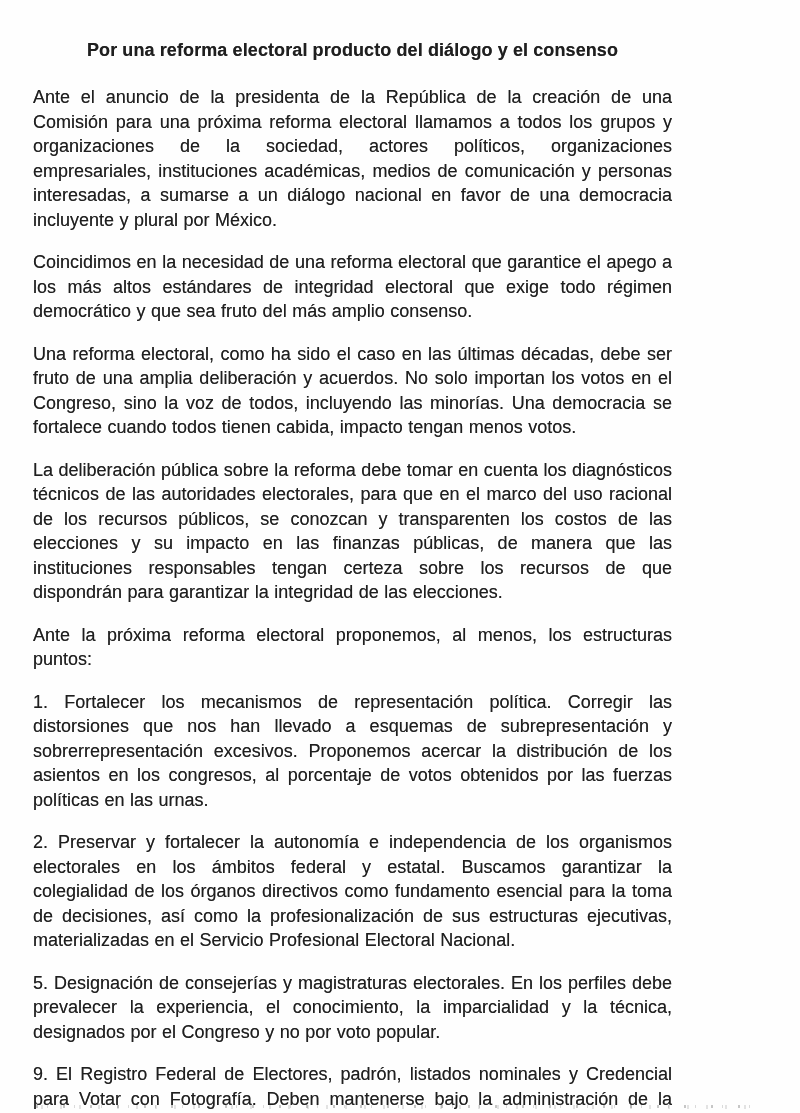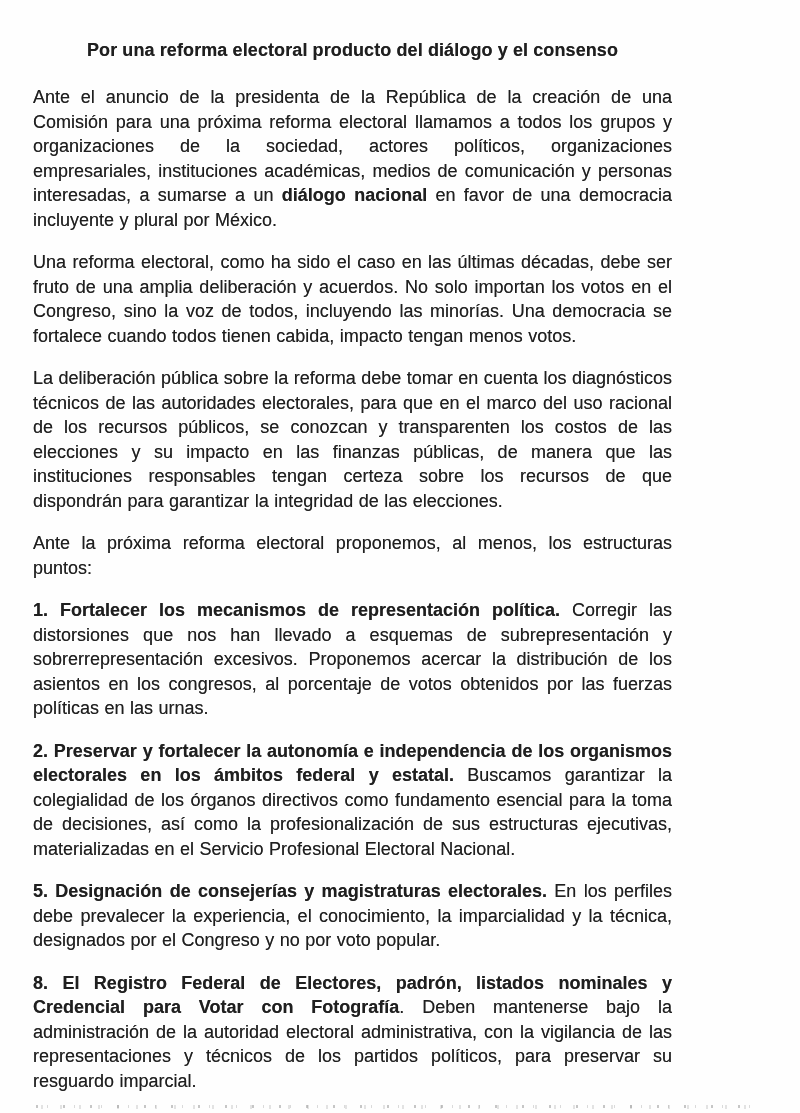--- a/index.html
+++ b/index.html
@@ -32,21 +32,21 @@
     letter-spacing: 0.1px;
   }
   .doc-body p {
     font-size: 18px;
     line-height: 24.5px;
     text-align: justify;
     margin: 0 0 18px 0;
     word-spacing: 0.5px;
   }
   .doc-body p span.b {
-    font-weight: bold;
+    font-weight: normal;
   }
   
   .cutoff-line {
     position: absolute;
     left: 36px;
     right: 40px;
     top: 1105px;
     height: 6px;
     opacity: 0.55;
     background:
@@ -59,23 +59,24 @@
     background-repeat: no-repeat;
   }
 </style>
 </head>
 <body style="background: rgb(254, 254, 254);">
 
 <div class="page" style="color: rgb(31, 31, 31);">
   <h1 class="doc-title">Por una reforma electoral producto del diálogo y el consenso</h1>
   <div class="doc-body">
       <p><span>Ante el anuncio de la presidenta de la República de la creación de una Comisión para una próxima reforma electoral llamamos a todos los grupos y organizaciones de la sociedad, actores políticos, organizaciones empresariales, instituciones académicas, medios de comunicación y personas interesadas, a sumarse a un </span><span class="b">diálogo nacional</span><span> en favor de una democracia incluyente y plural por México.</span></p>
+      <p><span>Coincidimos en la necesidad de una reforma electoral que garantice el apego a los más altos estándares de integridad electoral que exige todo régimen democrático y que sea fruto del más amplio consenso.</span></p>
       <p><span>Una reforma electoral, como ha sido el caso en las últimas décadas, debe ser fruto de una amplia deliberación y acuerdos. No solo importan los votos en el Congreso, sino la voz de todos, incluyendo las minorías. Una democracia se fortalece cuando todos tienen cabida, impacto tengan menos votos.</span></p>
       <p><span>La deliberación pública sobre la reforma debe tomar en cuenta los diagnósticos técnicos de las autoridades electorales, para que en el marco del uso racional de los recursos públicos, se conozcan y transparenten los costos de las elecciones y su impacto en las finanzas públicas, de manera que las instituciones responsables tengan certeza sobre los recursos de que dispondrán para garantizar la integridad de las elecciones.</span></p>
       <p><span>Ante la próxima reforma electoral proponemos, al menos, los estructuras puntos:</span></p>
       <p><span class="b">1. Fortalecer los mecanismos de representación política.</span><span> Corregir las distorsiones que nos han llevado a esquemas de subrepresentación y sobrerrepresentación excesivos. Proponemos acercar la distribución de los asientos en los congresos, al porcentaje de votos obtenidos por las fuerzas políticas en las urnas.</span></p>
       <p><span class="b">2. Preservar y fortalecer la autonomía e independencia de los organismos electorales en los ámbitos federal y estatal.</span><span> Buscamos garantizar la colegialidad de los órganos directivos como fundamento esencial para la toma de decisiones, así como la profesionalización de sus estructuras ejecutivas, materializadas en el Servicio Profesional Electoral Nacional.</span></p>
       <p><span class="b">5. Designación de consejerías y magistraturas electorales.</span><span> En los perfiles debe prevalecer la experiencia, el conocimiento, la imparcialidad y la técnica, designados por el Congreso y no por voto popular.</span></p>
-      <p><span class="b">8. El Registro Federal de Electores, padrón, listados nominales y Credencial para Votar con Fotografía</span><span>. Deben mantenerse bajo la administración de la autoridad electoral administrativa, con la vigilancia de las representaciones y técnicos de los partidos políticos, para preservar su resguardo imparcial.</span></p>
+      <p><span class="b">9. El Registro Federal de Electores, padrón, listados nominales y Credencial para Votar con Fotografía</span><span>. Deben mantenerse bajo la administración de la autoridad electoral administrativa, con la vigilancia de las representaciones y técnicos de los partidos políticos, para preservar su resguardo imparcial.</span></p>
     </div>
 </div>
 
 <div class="cutoff-line"></div>
 
 </body></html>

